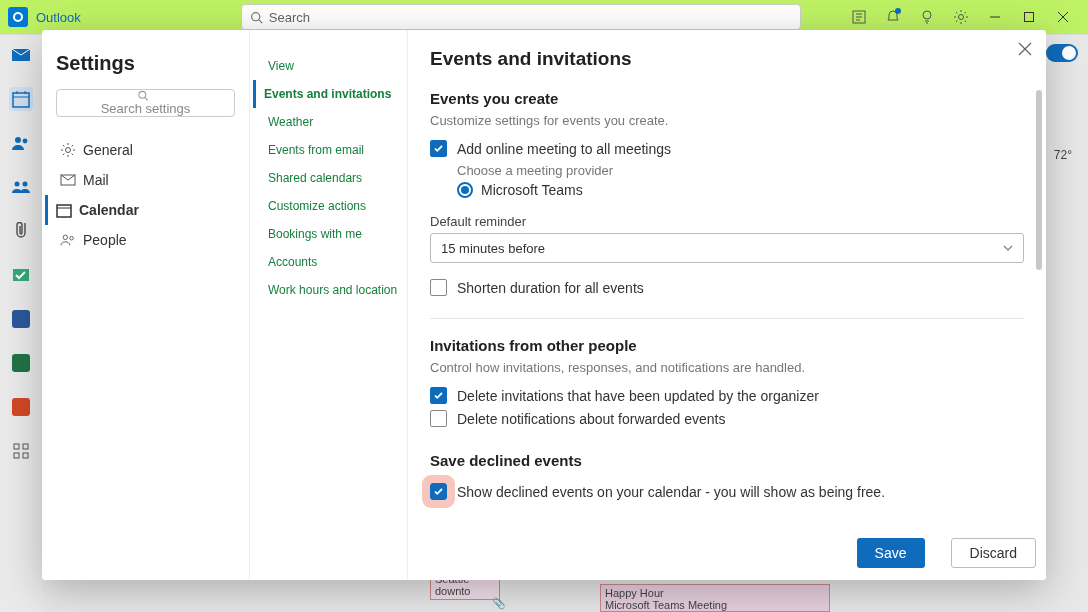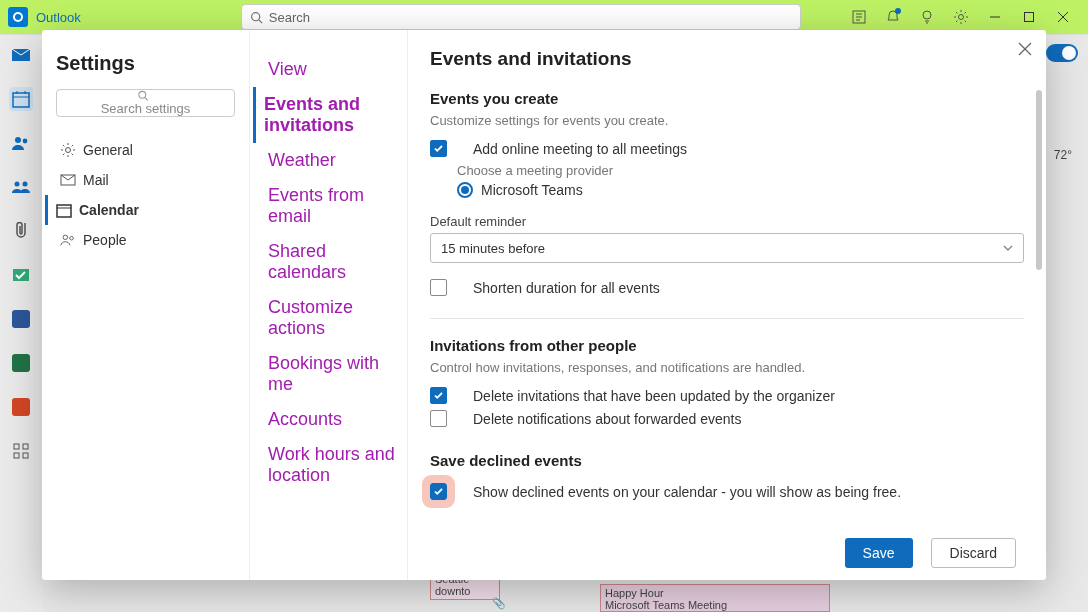--- a/index.html
+++ b/index.html
@@ -37,40 +37,40 @@
   
   .col1 { width: 208px; padding: 22px 14px; border-right: 1px solid #eee; }
   .settings-title { font-size: 20px; font-weight: 600; color: #222; margin-bottom: 14px; }
   .settings-search { border: 1px solid #ccc; border-radius: 4px; height: 28px; display:flex; align-items:center; padding:0 8px; font-size:13px; color:#888; margin-bottom:18px;flex-direction:column; }
   .settings-search svg { margin-right:6px; }
   .nav1-item { display:flex; align-items:center; gap:7px; padding:7px 4px; font-size:14px; color:#333; cursor:pointer; }
   .nav1-item.active { border-left: 3px solid #0f6cbd; padding-left:8px; margin-left:-11px; font-weight:600; }
   .nav1-icon { width:16px; height:16px; color:#555; }
   
   .col2 { width: 158px; padding: 22px 0px 22px 14px; border-right: 1px solid #eee; }
-  .nav2-item { padding:7px 4px; font-size:18px; color:#a21caf; cursor:pointer; }
+  .nav2-item { padding:7px 4px; font-size:12px; color:#15803d; cursor:pointer; }
   .nav2-item.active { border-left: 3px solid #0f6cbd; padding-left:8px; margin-left:-11px; font-weight:600; }
   
   .col3 { flex:1; padding: 18px 22px 60px 22px; overflow:auto; position:relative; }
   .panel-title { font-size: 19px; font-weight: 600; color:#222; margin-bottom: 20px; }
   .section-h { font-size: 15px; font-weight: 600; color:#222; margin-bottom: 6px; }
   .section-sub { font-size: 13px; color: #777; margin-bottom: 12px; }
-  .checkbox-row { display:flex; align-items:center; gap:26px; font-size:14px; color:#333; margin-bottom:6px; }
+  .checkbox-row { display:flex; align-items:center; gap:10px; font-size:14px; color:#333; margin-bottom:6px; }
   .cbox { width:17px; height:17px; border:1px solid #888; border-radius:2px; display:flex; align-items:center; justify-content:center; flex-shrink:0; }
   .cbox.checked { background:#0f6cbd; border-color:#0f6cbd; color:#fff; }
   .cbox.checked.highlight { box-shadow: 0 0 0 8px rgba(237,128,106,0.45); border-radius:3px; }
   .sub-indent { margin-left: 27px; font-size:13px; color:#777; margin-bottom:4px; }
   .radio-row { margin-left: 27px; display:flex; align-items:flex-start; gap:8px; font-size:14px; color:#333; }
   .radio { width:16px; height:16px; border:2px solid #0f6cbd; border-radius:50%; display:flex; align-items:center; justify-content:center; }
   .radio::after { content:''; width:8px; height:8px; background:#0f6cbd; border-radius:50%; }
   .field-label { font-size:13px; color:#444; margin-top:16px; margin-bottom:4px; }
   .select { border:1px solid #bbb; border-radius:3px; height:30px; width:100%; max-width:620px; display:flex; align-items:center; justify-content:space-between; padding:0 10px; font-size:13px; color:#333; }
   .select svg { color:#888; }
   .divider { border:none; border-top:1px solid #e5e5e5; margin:22px 0 18px 0; max-width:620px; }
-  .footer { position:absolute; right:30px; bottom:12px; display:flex; gap:18px; }
+  .footer { position:absolute; right:10px; bottom:12px; display:flex; gap:26px; }
   .btn { height:30px; padding:0 18px; border-radius:3px; font-size:14px; display:flex; align-items:center; cursor:pointer; }
   .btn.primary { background:#0f6cbd; color:#fff; }
   .btn.secondary { background:#fff; border:1px solid #bbb; color:#333; }
   .scrollbar-fake { position:absolute; right:4px; top:60px; width:6px; height:180px; background:#c8c8c8; border-radius:3px; }
   
   
   .bg-event { position:absolute; font-size:11px; padding:2px 4px; border:1px solid #c88; background:#f4e0ec; color:#444; }
   .bg-event.e1 { left:430px; bottom:12px; width:70px; }
   .bg-event.e2 { left:600px; bottom:0px; width:230px; height:28px; background:#e7d0e0; }
   .attach-ic { position:absolute; left:492px; bottom:2px; color:#666; font-size:11px; }

